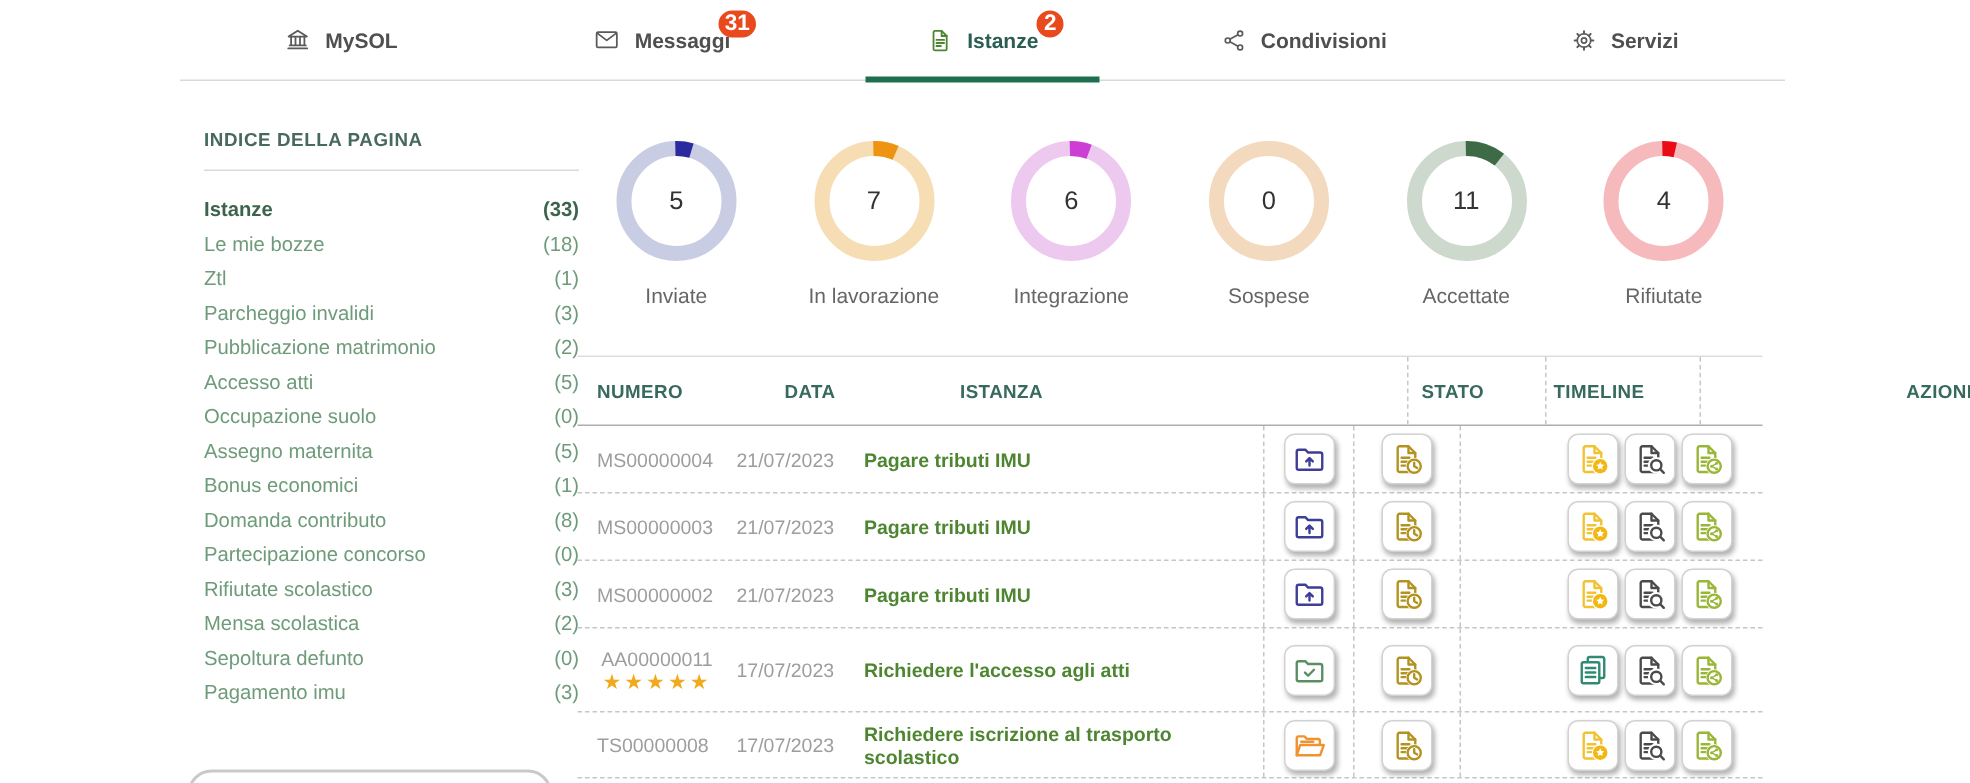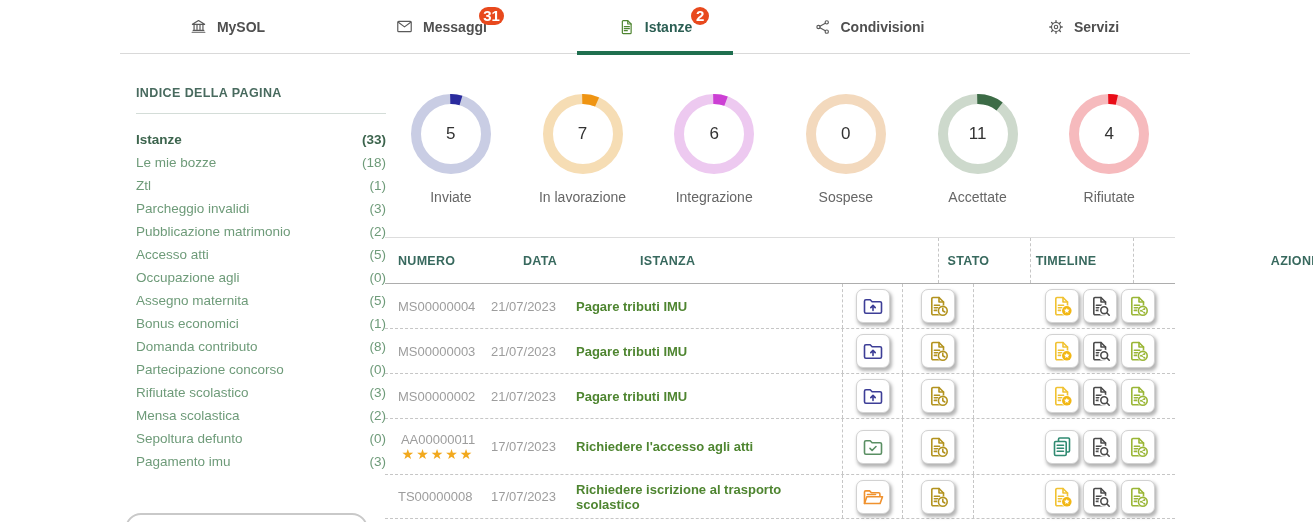--- a/index.html
+++ b/index.html
@@ -234,21 +234,21 @@
     </div>
   <div class="sb-item">
       <span>Pubblicazione matrimonio</span>
       <span>(2)</span>
     </div>
   <div class="sb-item">
       <span>Accesso atti</span>
       <span>(5)</span>
     </div>
   <div class="sb-item">
-      <span>Occupazione agli</span>
+      <span>Occupazione suolo</span>
       <span>(0)</span>
     </div>
   <div class="sb-item">
       <span>Assegno maternita</span>
       <span>(5)</span>
     </div>
   <div class="sb-item">
       <span>Bonus economici</span>
       <span>(1)</span>
     </div>

